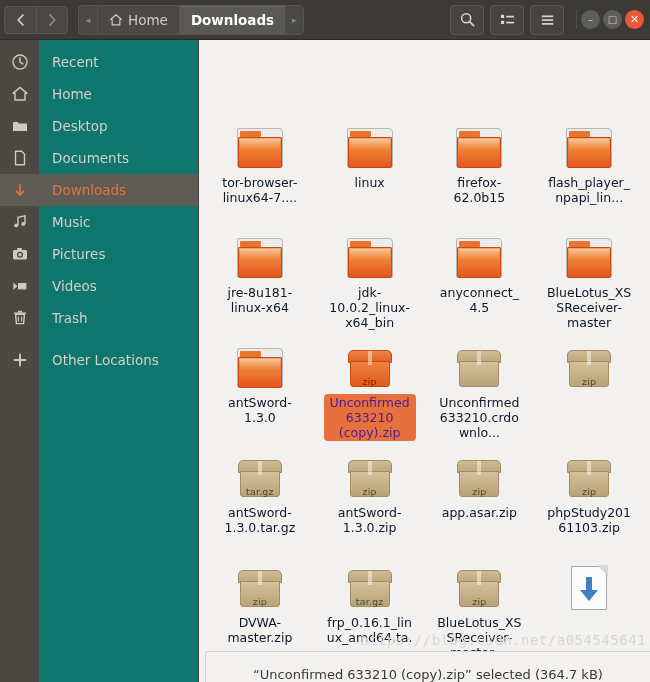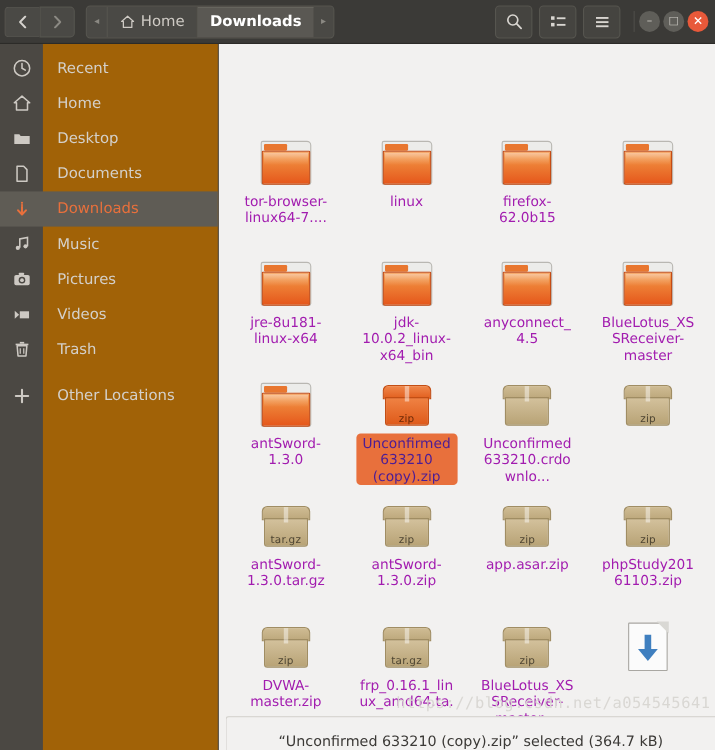--- a/index.html
+++ b/index.html
@@ -80,21 +80,21 @@
   }
   .wc.min, .wc.max { background: #5f5e59; color: #cdcac4; }
   .wc.close { background: #e8593a; color: #ffffff; font-size: 11px; }
 
   
   .body { flex: 1 1 auto; display: flex; min-height: 0; }
 
   
   .sidebar {
     width: 199px; flex: 0 0 199px;
-    background: #a16207;
+    background: #0f766e;
     display: flex; flex-direction: column;
     padding-top: 6px;
     position: relative;
     border-right: 1px solid #45423d;
   }
   .side-rail {
     position: absolute; left: 0; top: 0; bottom: 0; width: 39px;
     background: #4b4843;
   }
   .side-item {
@@ -134,21 +134,21 @@
     display: flex; flex-direction: column; align-items: center;
     padding-top: 6px;
   }
   .cell .thumb { height: 50px; display: flex; align-items: flex-end; justify-content: center; }
   .cell .name {
     margin-top: 4px;
     width: 92px;
     text-align: center;
     font-size: 12.5px;
     line-height: 15px;
-    color: #a21caf;
+    color: #0f172a;
     word-break: break-word;
     padding: 1px 3px;
     border-radius: 4px;
   }
   .cell.selected .name {
     background: #e8703c;
     color: #4c1d95;
   }
 
   
@@ -436,20 +436,21 @@
             <div class="name">firefox-62.0b15</div>
           </div>
           <div class="cell">
             <div class="thumb">
               <div class="folder">
                 <div class="back"></div>
                 <div class="tab"></div>
                 <div class="front"></div>
               </div>
             </div>
+            <div class="name">flash_player_npapi_lin...</div>
           </div>
           <div class="cell">
             <div class="thumb">
               <div class="folder">
                 <div class="back"></div>
                 <div class="tab"></div>
                 <div class="front"></div>
               </div>
             </div>
             <div class="name">jre-8u181-linux-x64</div>

